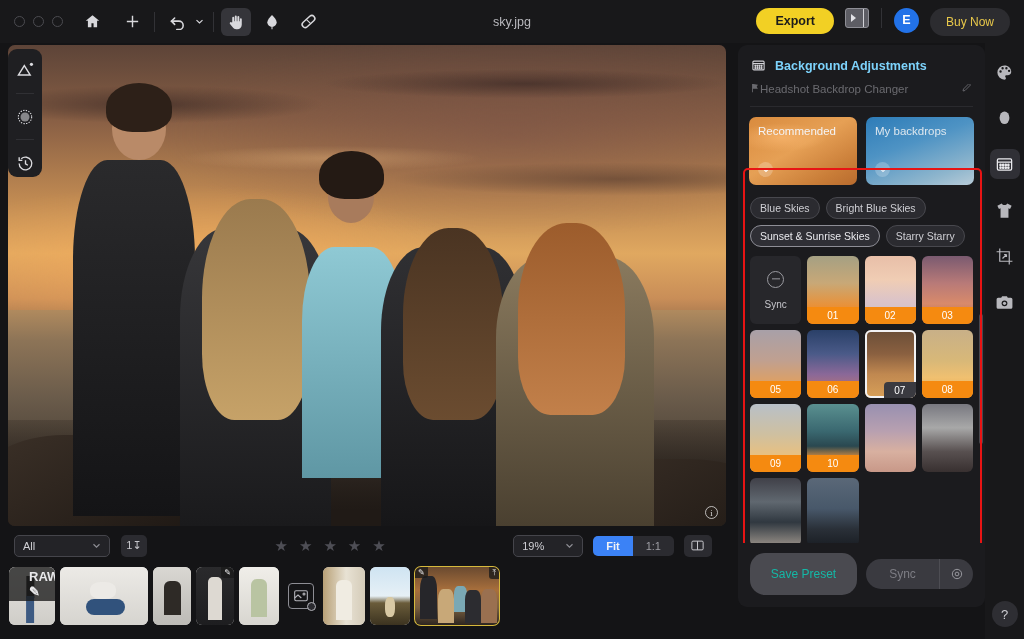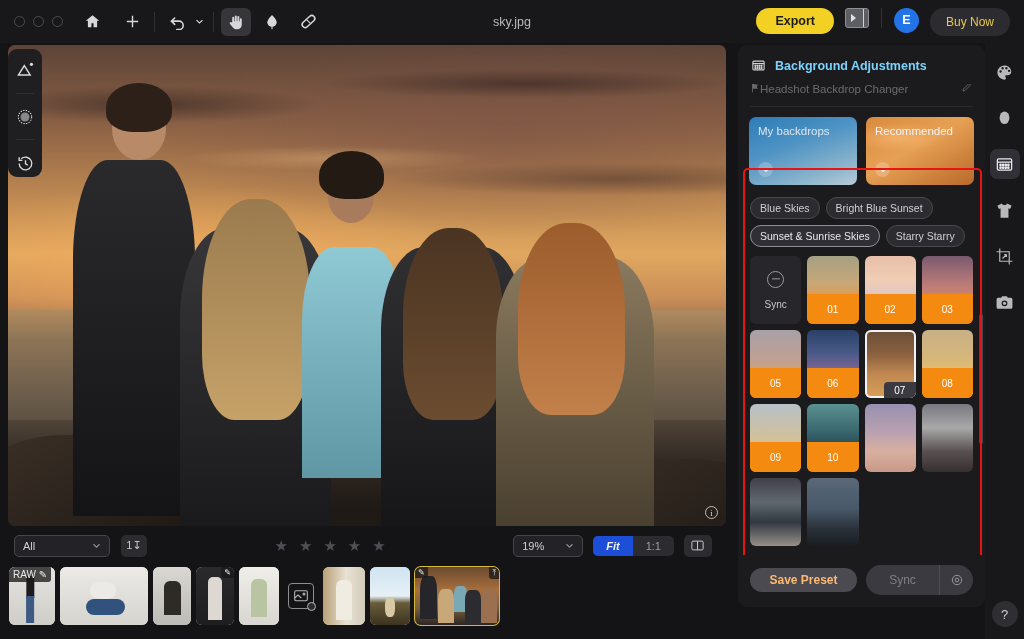--- a/index.html
+++ b/index.html
@@ -207,21 +207,21 @@
 
   .thumb-grid {
     display: grid; grid-template-columns: repeat(4, 1fr);
     gap: 6px; padding: 0 12px 4px 12px;
   }
   .thumb {
     position: relative; height: 68px; border-radius: 6px; overflow: hidden;
     background: #2a2a2e; cursor: pointer;
   }
   .thumb .num {
-    position: absolute; left: 0; right: 0; bottom: 0; height: 30px;
+    position: absolute; left: 0; right: 0; bottom: 0; height: 17px;
     background: #f58a10; color: #fff; font-size: 10px;
     display: flex; align-items: center; justify-content: center;
   }
   .thumb.selected { outline: 2px solid #f2f2f4; outline-offset: -2px; }
   .thumb.selected .num {
     background: #3a3a40; border-radius: 4px 0 0 0;
     left: 38%; height: 16px;
   }
   .thumb.none {
     background: #27272b; display: flex; flex-direction: column;
@@ -235,22 +235,22 @@
   .minus-circle::after {
     content: ""; position: absolute; left: 3.5px; right: 3.5px; top: 50%;
     height: 1.3px; background: #9a9aa0; transform: translateY(-50%);
   }
 
   .panel-footer {
     display: flex; align-items: center; gap: 9px;
     padding: 10px 12px 12px 12px;
   }
   .btn-pill {
-    flex: 1; height: 24px; border-radius: 15px; border: none;
-    background: #4a4a50; color: #fdba74; font-size: 12px; font-weight: bold;
+    flex: 1; height: 42px; border-radius: 15px; border: none;
+    background: #4a4a50; color: #14b8a6; font-size: 12px; font-weight: normal;
     cursor: pointer;
   }
   .sync-group { flex: 1; display: flex; height: 30px; }
   .sync-btn {
     flex: 1; background: #3a3a40; color: #7d7d84; font-size: 12px;
     border: none; border-radius: 15px 0 0 15px; cursor: pointer;
   }
   .sync-gear {
     width: 34px; background: #3a3a40; border-left: 1px solid #4d4d53;
     border-radius: 0 15px 15px 0; display: flex;
@@ -281,40 +281,40 @@
   .stars { display: flex; gap: 11px; margin: 0 auto; }
   .star { color: #4e4e55; font-size: 15px; line-height: 1; }
   .zoom-pill {
     width: 70px; height: 22px; border-radius: 5px; border: 1px solid #45454b;
     background: #232327; color: #d0d0d5; font-size: 11px;
     display: flex; align-items: center; padding: 0 8px;
   }
   .zoom-pill .cv { margin-left: auto; color: #8f8f96; }
   .seg { display: flex; margin-left: 10px; border-radius: 5px; overflow: hidden; background: #2b2b30; }
   .seg div { padding: 4px 13px; font-size: 11px; color: #9d9da4; }
-  .seg div.on { background: #1d4ed8; color: #f2f2f5; font-weight: bold; font-style: italic; }
+  .seg div.on { background: #3b82f6; color: #f2f2f5; font-weight: bold; }
   .compare-btn {
     width: 28px; height: 22px; margin-left: 10px; border-radius: 5px;
     background: #2b2b30; display: flex; align-items: center; justify-content: center;
     color: #c6c6cb;
   }
 
   
   .filmstrip {
     position: absolute; left: 0; top: 562px; width: 726px; height: 68px;
     display: flex; align-items: center; gap: 5px; padding: 0 9px;
   }
   .film {
     position: relative; height: 58px; border-radius: 6px; overflow: hidden;
     flex: 0 0 auto; background: #d9d9d9; cursor: pointer;
   }
   .film.sel { outline: 2px solid #d6b93c; outline-offset: -1px; }
   .badge-raw {
     position: absolute; left: 0; top: 0; background: rgba(25,25,25,.78);
-    color: #e8e8ea; font-size: 10px; padding: 2px 4px; border-radius: 0 0 3px 0;
+    color: #e8e8ea; font-size: 13px; padding: 2px 20px; border-radius: 0 0 3px 0; font-weight: bold;
   }
   .badge-pencil {
     position: absolute; left: 0; top: 0; background: rgba(25,25,25,.78);
     color: #e8e8ea; font-size: 8px; padding: 1px 3px; border-radius: 0 0 3px 0;
     display: flex; align-items: center;
   }
   .badge-pencil.right { left: auto; right: 0; border-radius: 0 0 0 3px; }
   .film-img { position: absolute; inset: 0; }
   .addmedia {
     width: 26px; height: 26px; border-radius: 4px; border: 1.5px solid #8d8d94;
@@ -526,41 +526,41 @@
                 <path d="M4 20l4-1 11-11-3-3L5 16z"></path>
               </svg>
           </span>
         </span>
       </div>
 
       <div class="acc-div"></div>
 
 
       <div class="mode-tiles">
+        <div class="mode-tile recommended">
+          <div class="mt-label">Recommended</div>
+          <div class="chev-circle">
+            <svg width="8" height="8" viewBox="0 0 12 12" fill="none" stroke="#fff" stroke-width="1.7">
+                <path d="M2 4.3 6 8.2 10 4.3"></path>
+              </svg>
+          </div>
+        </div>
         <div class="mode-tile mine">
           <div class="mt-label">My backdrops</div>
           <div class="chev-circle">
             <svg width="8" height="8" viewBox="0 0 12 12" fill="none" stroke="#e9f2f8" stroke-width="1.7">
                 <path d="M2 4.3 6 8.2 10 4.3"></path>
               </svg>
           </div>
         </div>
-        <div class="mode-tile recommended">
-          <div class="mt-label">Recommended</div>
-          <div class="chev-circle">
-            <svg width="8" height="8" viewBox="0 0 12 12" fill="none" stroke="#fff" stroke-width="1.7">
-                <path d="M2 4.3 6 8.2 10 4.3"></path>
-              </svg>
-          </div>
-        </div>
       </div>
 
       <div class="cat-tags">
         <div class="tag">Blue Skies</div>
-        <div class="tag">Bright Blue Sunset</div>
+        <div class="tag">Bright Blue Skies</div>
         <div class="tag selected">Sunset &amp; Sunrise Skies</div>
         <div class="tag">Starry Starry</div>
       </div>
 
       <div class="thumb-grid">
         <div class="thumb none">
           <div class="minus-circle"></div>
           <div class="nlabel">Sync</div>
         </div>
 

